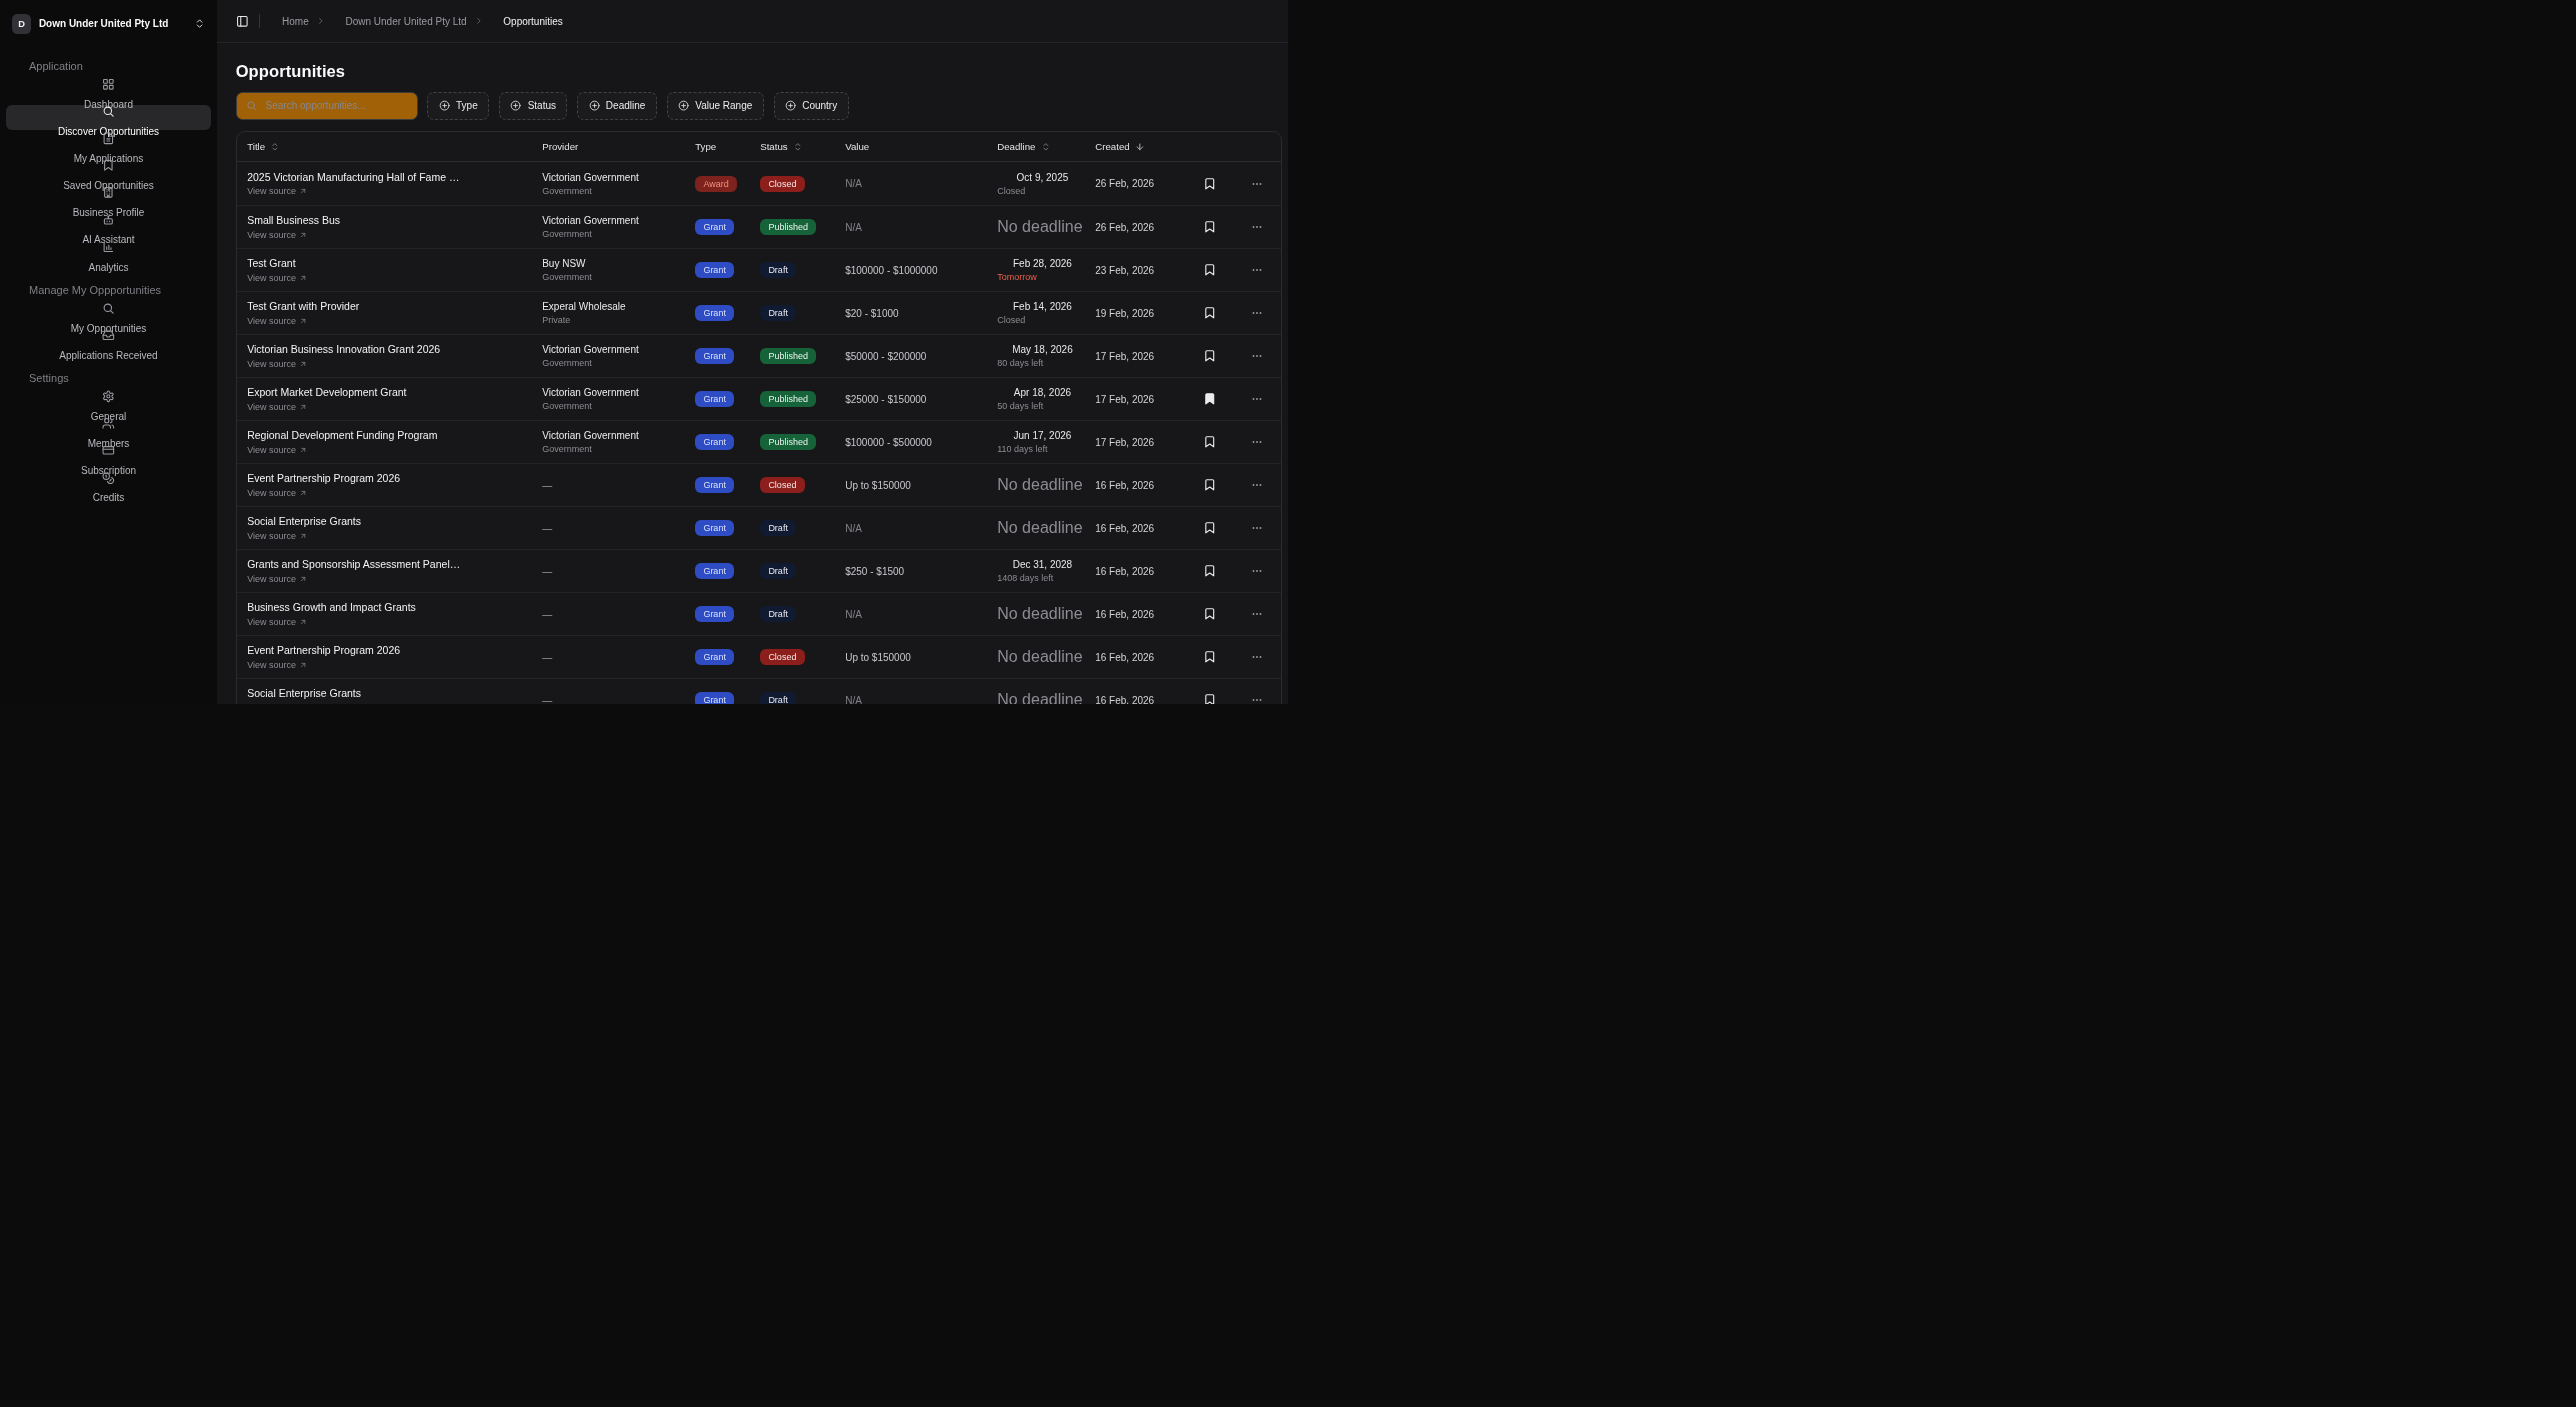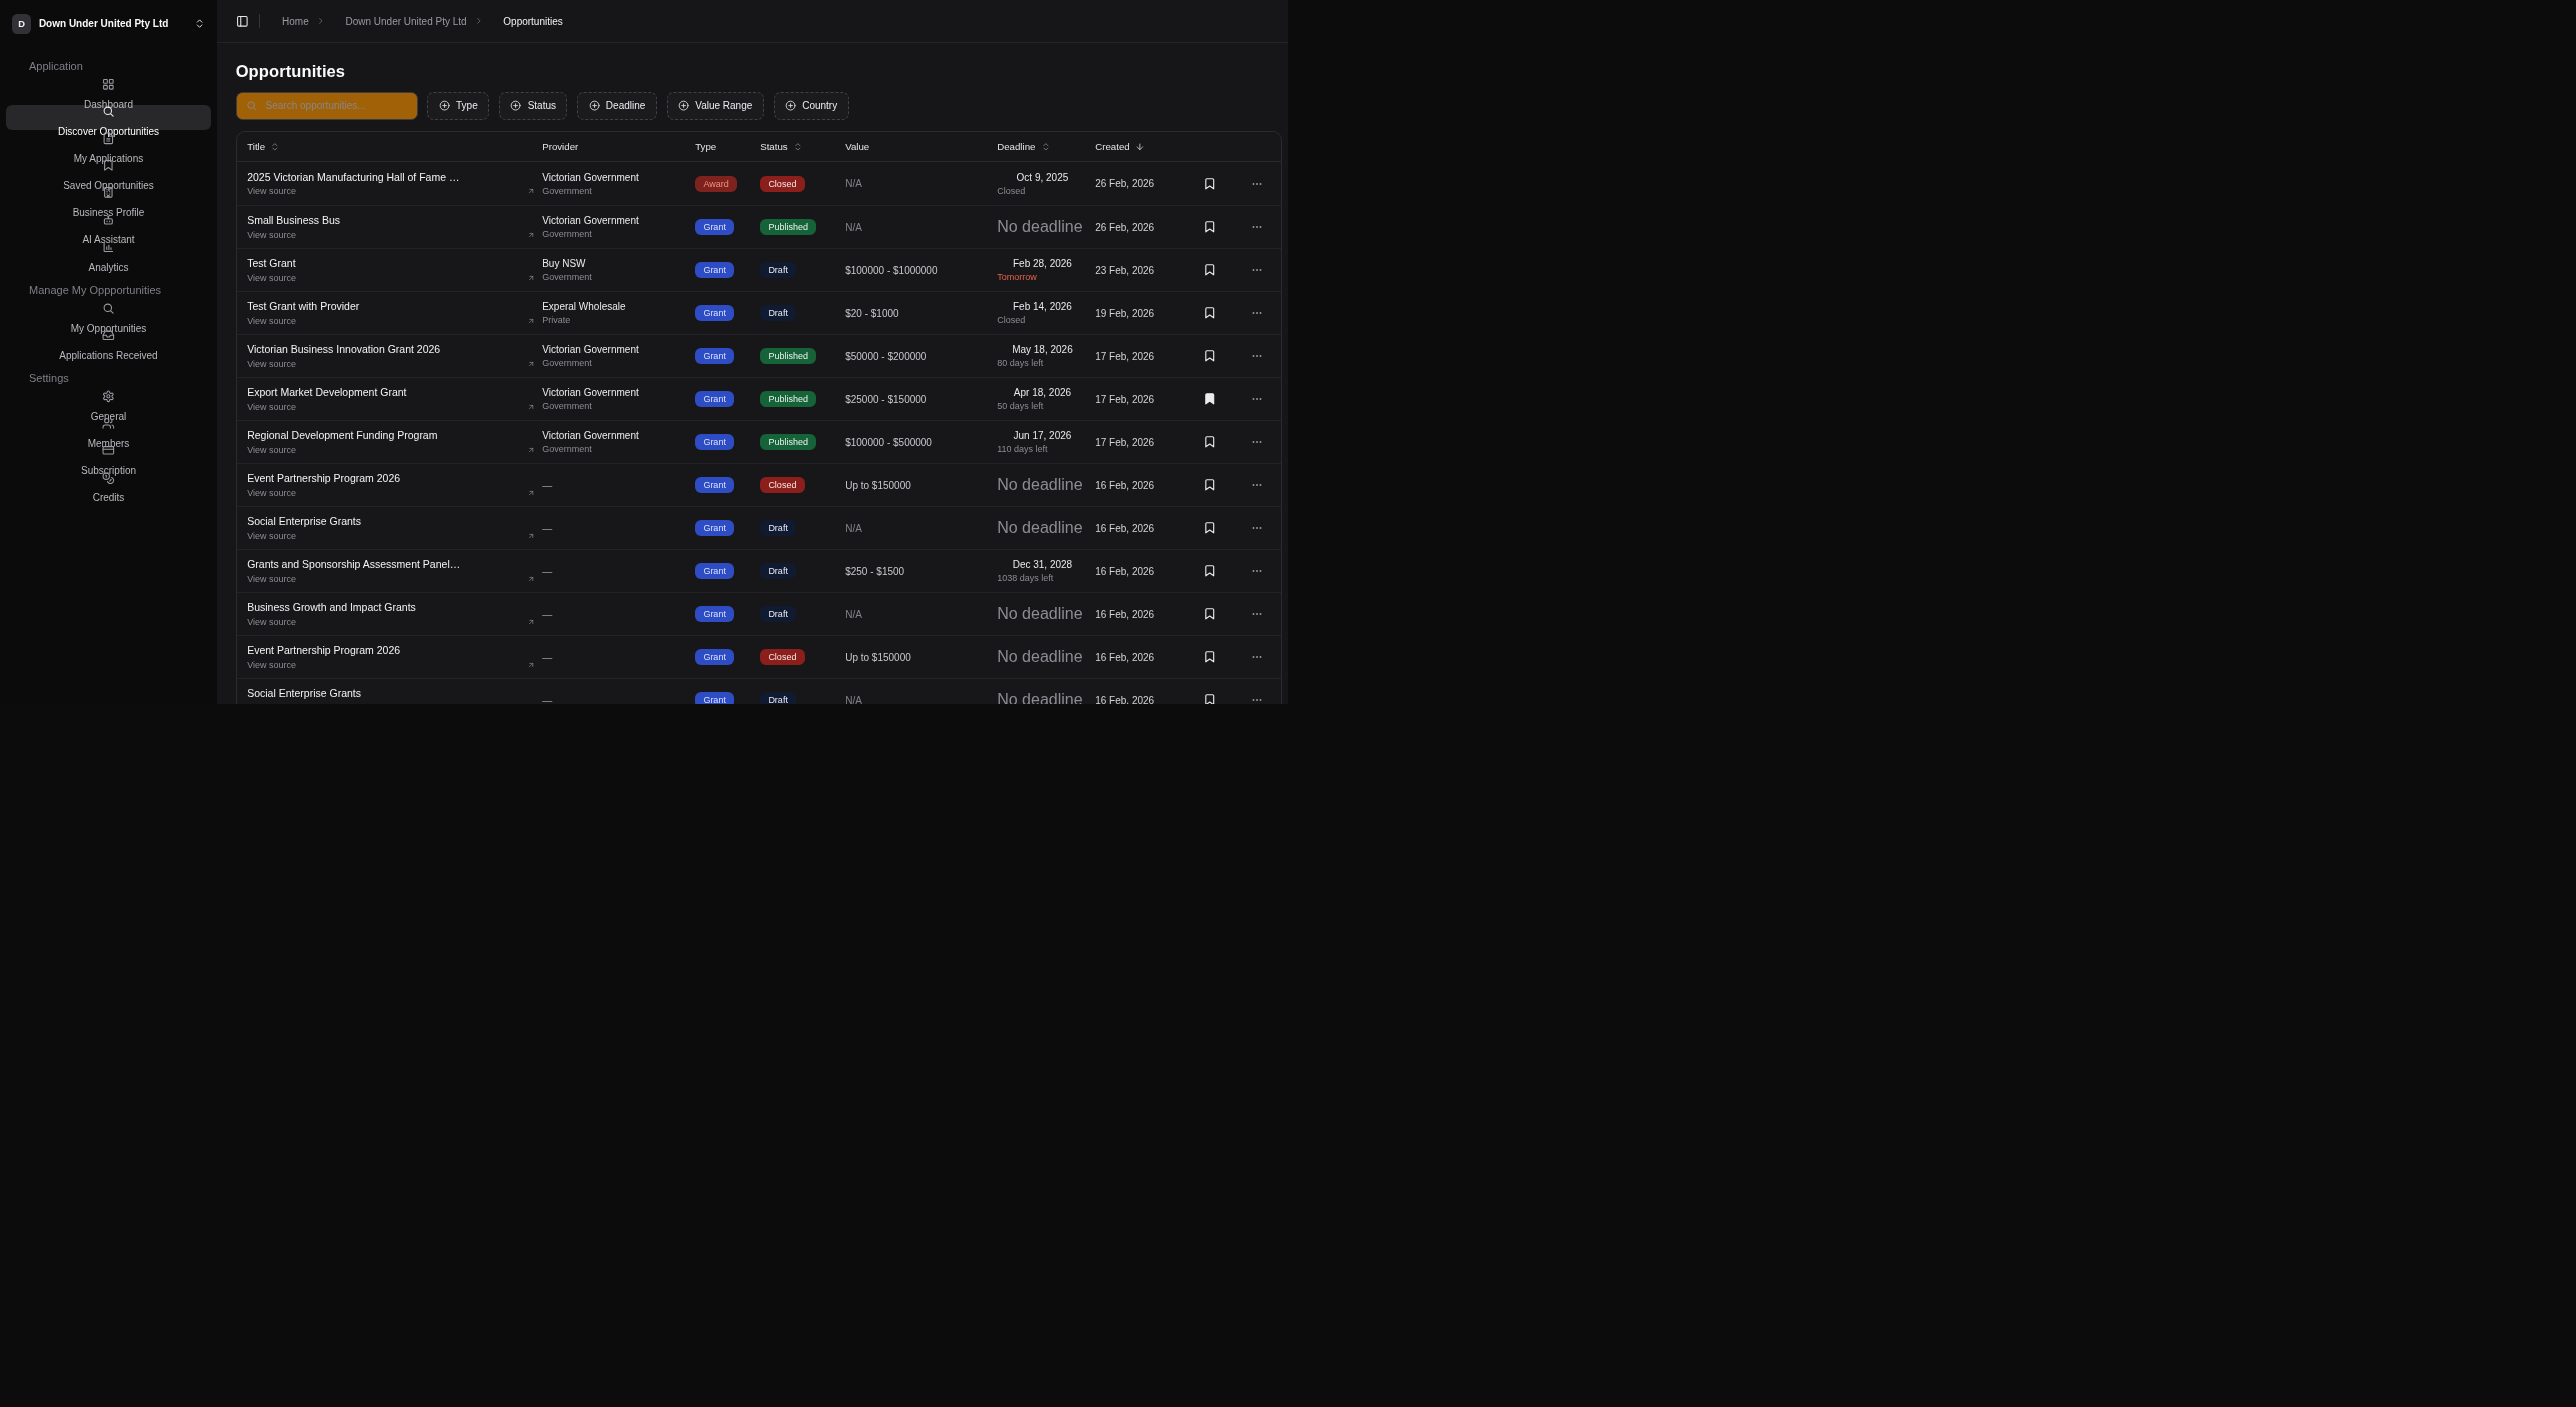--- a/index.html
+++ b/index.html
@@ -59,21 +59,21 @@
   .th { display:flex; align-items:center; gap:5.2px; padding-left:7.5px; font-size:9.7px; color:#e4e4e7; }
   .th:first-child { padding-left:10.5px; }
   .th .sort { color:#8a8a91; display:inline-flex; }
   .th .sort.active { color:#d6d6da; }
   .tr { height:43px; border-top:0.7px solid #232327; }
   .tr:first-child { border-top:0; }
   .td { display:flex; flex-direction:column; justify-content:center; padding-left:7.5px; min-width:0; }
   .td.col-title { padding-left:10.5px; }
   .row-title { font-size:10.5px; font-weight:500; color:#f4f4f6; white-space:nowrap; overflow:hidden; margin-bottom:3.7px; }
   .view-source { display:flex; align-items:center; gap:3px; font-size:9px; color:#8c8c93;
-    text-decoration:none; cursor:pointer;justify-content:space-between; }
+    text-decoration:none; cursor:pointer; }
   .view-source .icon { color:#8c8c93; }
   .prov-name { font-size:10px; color:#ececef; white-space:nowrap; overflow:hidden; margin-bottom:3px; }
   .prov-kind { font-size:9px; color:#8c8c93; }
   .dash { font-size:10px; color:#9a9aa1; }
   .badge { align-self:flex-start; padding:3px 8.2px; border-radius:6px; font-size:9px; font-weight:500; white-space:nowrap; }
   .col-value { font-size:10px; color:#c9c9ce; }
   .col-value.na { color:#83838a; }
   .dl-date { font-size:10px; color:#e9e9ec; margin-bottom:3px; white-space:nowrap;text-align:center; }
   .dl-note { font-size:9px; color:#8c8c93; white-space:nowrap; }
   .dl-note.urgent { color:#e8614d; }
@@ -904,21 +904,21 @@
               </div>
     <div class="td col-type">
                 <span class="badge" style="background: rgb(46, 77, 196); color: rgb(217, 225, 255);">Grant</span>
               </div>
     <div class="td col-status">
                 <span class="badge" style="background: rgb(16, 26, 49); color: rgb(232, 235, 244);">Draft</span>
               </div>
     <div class="td col-value">$250 - $1500</div>
     <div class="td col-deadline">
       <div class="dl-date">Dec 31, 2028</div>
-      <div class="dl-note">1038 days left</div>
+      <div class="dl-note">1408 days left</div>
     </div>
     <div class="td col-created">16 Feb, 2026</div>
     <div class="td col-action">
       <button class="iconbtn">
         <span class="icon bkm">
                     <svg viewBox="0 0 24 24" fill="none" stroke="currentColor" stroke-width="2" stroke-linecap="round" stroke-linejoin="round">
                       <path d="m19 21-7-5-7 5V5a2 2 0 0 1 2-2h10a2 2 0 0 1 2 2Z"></path>
                     </svg>
                   </span>
       </button>

